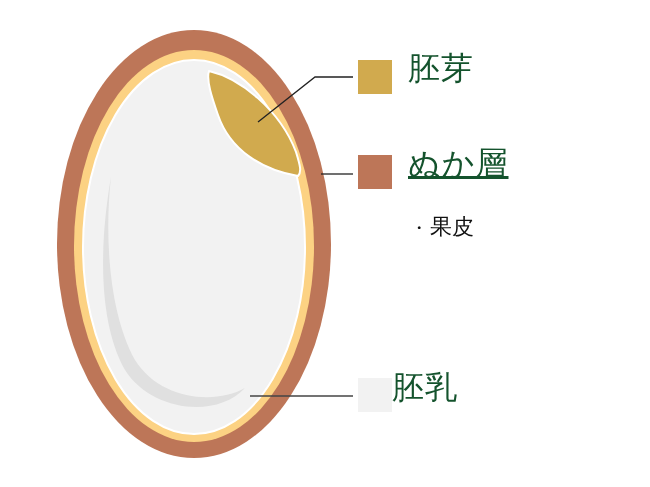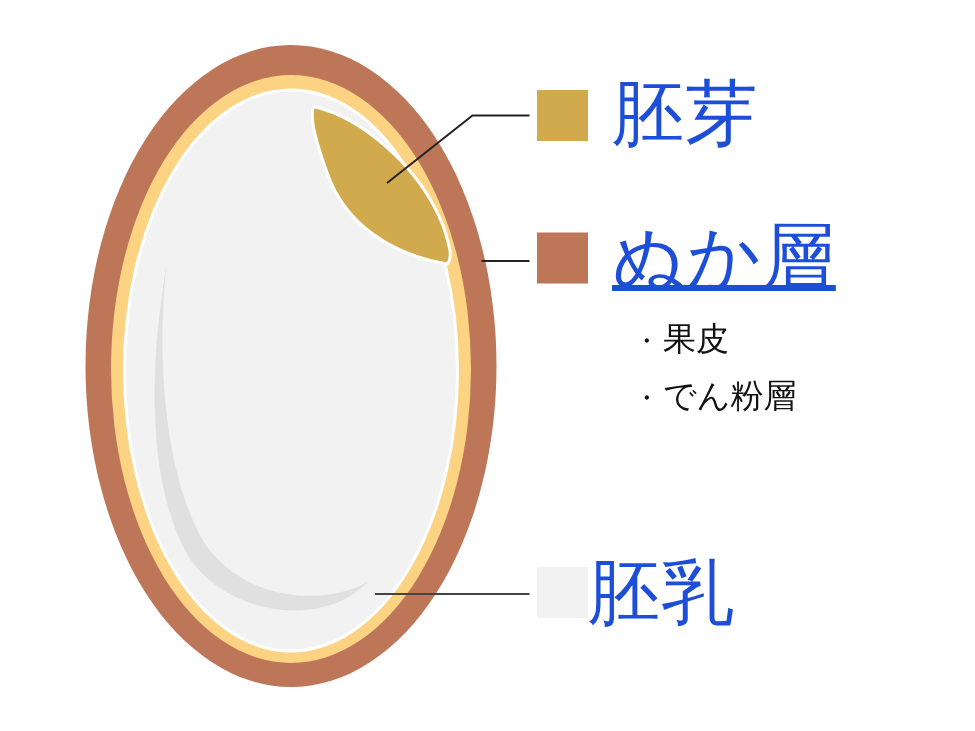--- a/index.html
+++ b/index.html
@@ -1,21 +1,21 @@
 <!DOCTYPE html>
 <html><head>
 <meta charset="utf-8">
 <style>
   html, body { margin: 0; padding: 0; background: #ffffff; }
   body { width: 650px; height: 487px; position: relative; overflow: hidden;
          font-family: "DejaVu Sans", "Liberation Sans", sans-serif; }
   #diagram { position: absolute; left: 0; top: 0; }
   .legend-swatch { position: absolute; width: 34px; height: 34px; }
-  .legend-label { position: absolute; color: #1d4ed8; font-size: 48px; line-height: 1; white-space: nowrap; letter-spacing: 1px; }
-  .sub-list { position: absolute; left: 422px; top: 208px; margin: 0; padding: 0; list-style: none; }
+  .legend-label { position: absolute; color: #14532d; font-size: 32px; line-height: 1; white-space: nowrap; letter-spacing: 1px; }
+  .sub-list { position: absolute; left: 410px; top: 208px; margin: 0; padding: 0; list-style: none; }
   .sub-item { font-size: 22px; line-height: 37px; color: #111111; white-space: nowrap; }
   .sub-item .bullet { display: inline-block; width: 20px; text-align: left; font-size: 18px; }
 </style>
 </head>
 <body>
 
 <svg id="diagram" width="650" height="487" viewBox="0 0 650 487" xmlns="http://www.w3.org/2000/svg">
 
   <ellipse cx="194" cy="244" rx="137" ry="214" fill="#BD7658"></ellipse>
 
@@ -35,17 +35,16 @@
 </svg>
 
 <div class="legend-swatch" style="left:358px; top:60px; background:#D1AA4E;"></div>
 <div class="legend-label" style="left:408px; top:52px;">胚芽</div>
 
 <div class="legend-swatch" style="left:358px; top:155px; background:#BD7658;"></div>
 <div class="legend-label" style="left:408px; top:147px;text-decoration:underline;">ぬか層</div>
 
 <ul class="sub-list">
   <li class="sub-item"><span class="bullet">・</span><span>果皮</span></li>
-  <li class="sub-item"><span class="bullet">・</span><span>でん粉層</span></li>
 </ul>
 
 <div class="legend-swatch" style="left:358px; top:378px; background:#F2F2F2;"></div>
 <div class="legend-label" style="left:392px; top:371px;">胚乳</div>
 
 </body></html>

